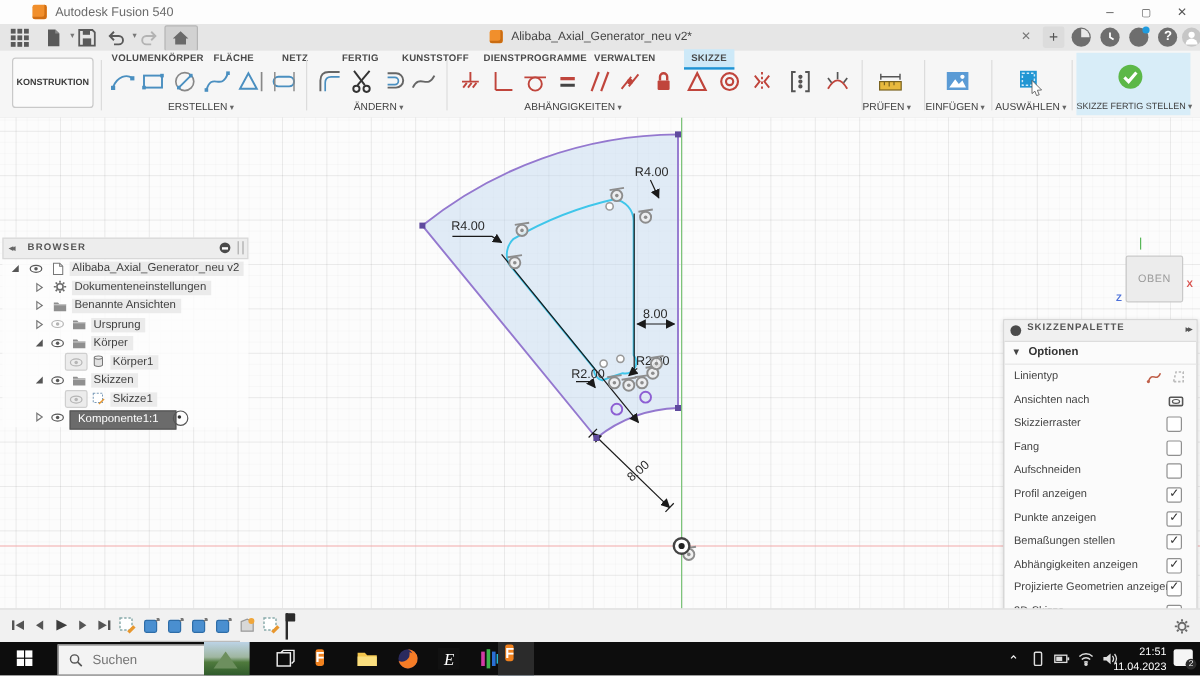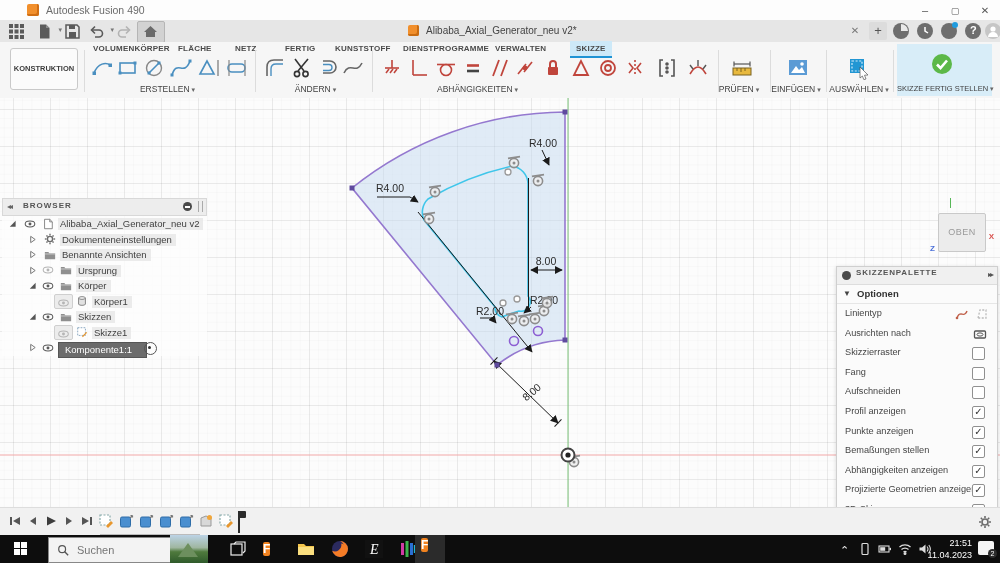--- a/index.html
+++ b/index.html
@@ -181,21 +181,21 @@
         <circle cx="6" cy="6" r="4" fill="none" stroke="#555" stroke-width="1.4"></circle>
         <line x1="9" y1="9" x2="13" y2="13" stroke="#555" stroke-width="1.6"></line>
       </symbol>
   </defs>
 </svg>
 
 <div id="app">
 
   <div id="titlebar">
     <span class="logo"></span>
-    <span class="t">Autodesk Fusion 490</span>
+    <span class="t">Autodesk Fusion 540</span>
     <span class="winbtn min" style="left:910px"></span>
     <span class="winbtn max" style="left:940px"></span>
     <span class="winbtn cls" style="left:970px"></span>
   </div>
 
   <div id="appbar">
     <span class="abicon" style="left:8px"><svg viewBox="0 0 17 17">
           <g fill="#5a5a5a">
             <rect x="1" y="1" width="4" height="4"></rect>
             <rect x="6.5" y="1" width="4" height="4"></rect>
@@ -608,21 +608,21 @@
         <span class="nm">Linientyp</span>
         <span class="lticon" style="right:28px"><svg viewBox="0 0 14 14">
               <path d="M2 11 C5 2 9 12 12 4" fill="none" stroke="#c0604a" stroke-width="1.4"></path>
               <circle cx="2" cy="11" r="1.3" fill="#c0604a"></circle>
             </svg></span>
         <span class="lticon" style="right:8px"><svg viewBox="0 0 14 14">
               <path d="M3 11 L5 3 H11 L11 11z" fill="none" stroke="#bbb" stroke-width="1.3" stroke-dasharray="2 1.5"></path>
             </svg></span>
       </div>
       <div class="prow">
-        <span class="nm">Ausrichten nach</span>
+        <span class="nm">Ansichten nach</span>
         <span class="lticon" style="right:10px"><svg viewBox="0 0 14 14">
               <rect x="1.5" y="4" width="11" height="7" rx="1" fill="none" stroke="#555" stroke-width="1.3"></rect>
               <ellipse cx="7" cy="7.5" rx="3" ry="1.6" fill="none" stroke="#555" stroke-width="1"></ellipse>
             </svg></span>
       </div>
       <div class="prow">
         <span class="nm">Skizzierraster</span>
         <span class="cb"></span>
       </div>
       <div class="prow">

